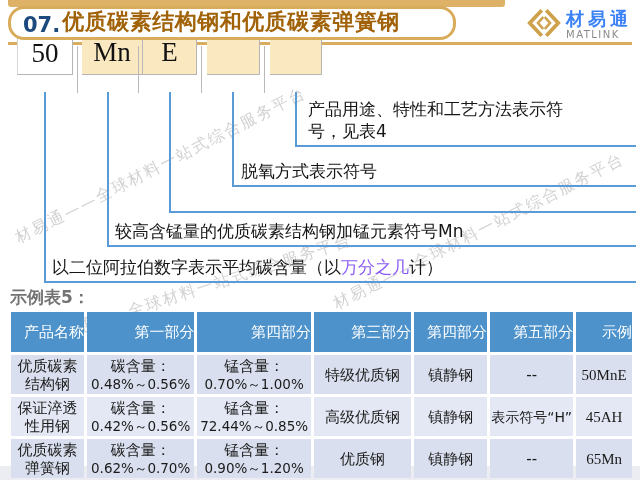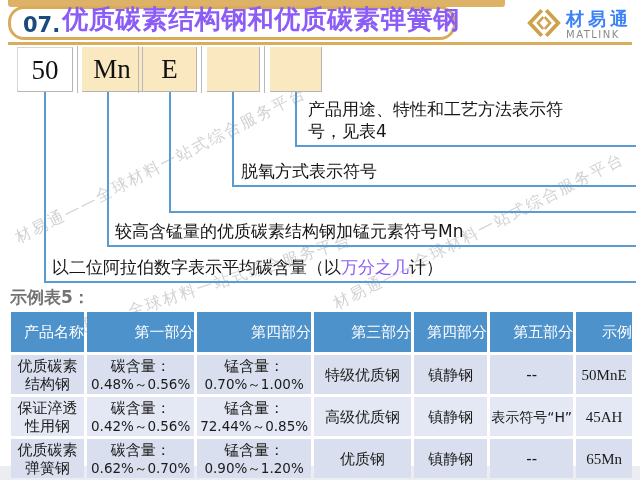--- a/index.html
+++ b/index.html
@@ -5,29 +5,29 @@
   html,body { margin:0; padding:0; }
   body { width:640px; height:480px; font-family:"DejaVu Sans","Liberation Sans",sans-serif; }
   .slide { position:relative; width:640px; height:480px; background:#ffffff; overflow:hidden; }
 
   
   .top-strip { position:absolute; left:8px; top:0; width:497px; height:7px; background:#ddb166; border-radius:0 0 3px 3px; z-index:2; }
   .title-capsule { position:absolute; left:8px; top:6px; width:448px; height:34px; background:#ffffff;
     border:3px solid #d9ac5c; border-radius:16px; display:flex; align-items:flex-end; padding-left:12px;
     box-sizing:border-box; z-index:3; }
   .title-number { font-size:21px; font-weight:bold; color:#1c4a7e; margin-right:2px; }
-  .title-text { font-size:26px; font-weight:bold; color:#8b5cf6; letter-spacing:0.5px; white-space:nowrap; }
+  .title-text { font-size:22px; font-weight:bold; color:#a16207; letter-spacing:0.5px; white-space:nowrap; }
   .logo { position:absolute; right:8px; top:5px; display:flex; align-items:center; z-index:3; }
   .logo-txt { display:flex; flex-direction:column; line-height:1; margin-left:4px; }
   .logo-name { font-size:18px; font-weight:bold; color:#3b82f6; letter-spacing:4px; }
   .logo-sub { font-size:10px; color:#8a8a8a; letter-spacing:1.5px; margin-top:2px; }
   .header-divider { position:absolute; left:8px; top:42px; width:624px; height:3px; background:#d9ad5e; z-index:2; }
 
   
-  .fbox { position:absolute; top:47px; height:45px; text-align:center; line-height:45px;
+  .fbox { position:absolute; top:30px; height:45px; text-align:center; line-height:45px;
     font-family:"Liberation Serif","DejaVu Serif",serif; font-size:27px; color:#111;
     background:#fae8c1; border-right:1px solid #b5b5b5; border-bottom:1px solid #b5b5b5; box-sizing:border-box; z-index:2; }
   .fbox.white { background:#ffffff; border:1px solid #d6d6d6; border-right-color:#b5b5b5; border-bottom-color:#b5b5b5; }
   .gap-sep { position:absolute; top:46px; width:1px; height:47px; background:#b9b9b9; z-index:2; }
 
   
   .vline { position:absolute; width:2px; background:#5b9bd5; z-index:2; }
   .hline { position:absolute; height:2px; background:#5b9bd5; z-index:2; }
   .ctext { position:absolute; font-size:17px; color:#151515; z-index:2; line-height:22px; }
   .nowrap { white-space:nowrap; }

